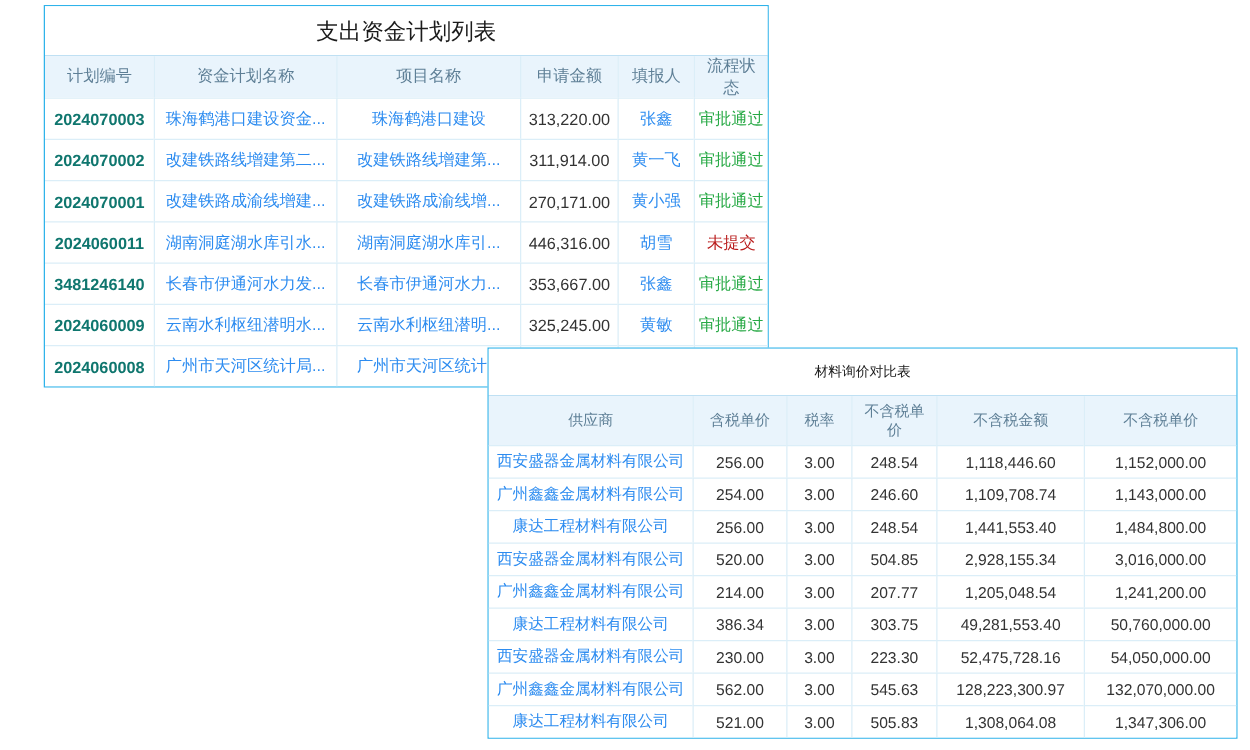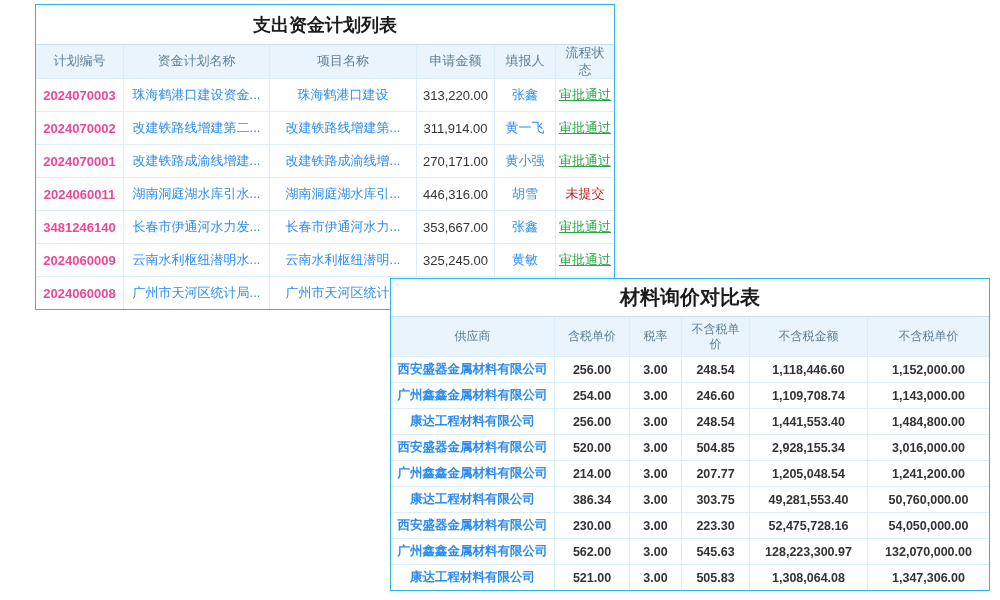--- a/index.html
+++ b/index.html
@@ -16,24 +16,24 @@
     position: absolute;
     background: #ffffff;
     border: 1px solid #2fb3ea;
     box-sizing: border-box;
   }
   #plan-table { left: 35px; top: 4px;  width: 580px; z-index: 1; }
   #quote-table{ left: 390px; top: 278px; width: 600px; z-index: 5; }
 
   .tbl-title {
     display: flex; align-items: center; justify-content: center;
-    font-weight: bold; color: #1b1b1b; background: #ffffff;
+    font-weight: normal; color: #1b1b1b; background: #ffffff;
   }
   #plan-table  .tbl-title { height: 39px; font-size: 18px; }
-  #quote-table .tbl-title { height: 37px; font-size: 20px; }
+  #quote-table .tbl-title { height: 37px; font-size: 11px; }
 
   .grid { display: grid; border-top: 1px solid #bfe0f3; }
   #plan-table  .grid { grid-template-columns: 87px 146px 147px 78px 61px 59px; }
   #quote-table .grid { grid-template-columns: 163px 75px 52px 68px 118px 122px; }
 
   .row { display: contents; }
 
   .cell {
     display: flex; align-items: center; justify-content: center;
     border-left: 1px solid #dbeef8;
@@ -45,26 +45,26 @@
 
   .th {
     background: #e9f4fc; color: #5e7f96;
     white-space: normal; text-align: center; line-height: 1.25;
   }
   #plan-table  .th { height: 33px; font-size: 13px; }
   #quote-table .th { height: 39px; font-size: 12px; }
 
   .td { border-top: 1px solid #dbeef8; background: #ffffff; }
   #plan-table  .td { height: 33px; font-size: 13px; }
-  #quote-table .td { height: 26px; font-size: 12.5px; font-weight: bold; }
+  #quote-table .td { height: 26px; font-size: 12.5px; }
 
   .link { color: #2d8cf0; }
-  .idtxt { color: #ec4899; font-weight: bold; }
+  .idtxt { color: #0f766e; font-weight: bold; }
   .num { color: #333333; text-align: right; }
-  .status-approved { color: #27a945; text-decoration: underline; }
+  .status-approved { color: #27a945; }
   .status-unsubmitted { color: #b91c1c; }
 </style>
 </head>
 <body>
 
 <div class="tbl" id="plan-table">
   <div class="tbl-title">支出资金计划列表</div>
   <div class="grid" id="plan-grid">
       <div class="row"><div class="cell c0 th">计划编号</div><div class="cell c1 th">资金计划名称</div><div class="cell c2 th">项目名称</div><div class="cell c3 th">申请金额</div><div class="cell c4 th">填报人</div><div class="cell c5 th">流程状态</div></div>
       <div class="row"><div class="cell c0 td idtxt">2024070003</div><div class="cell c1 td link">珠海鹤港口建设资金...</div><div class="cell c2 td link">珠海鹤港口建设</div><div class="cell c3 td num">313,220.00</div><div class="cell c4 td link">张鑫</div><div class="cell c5 td status-approved">审批通过</div></div>

